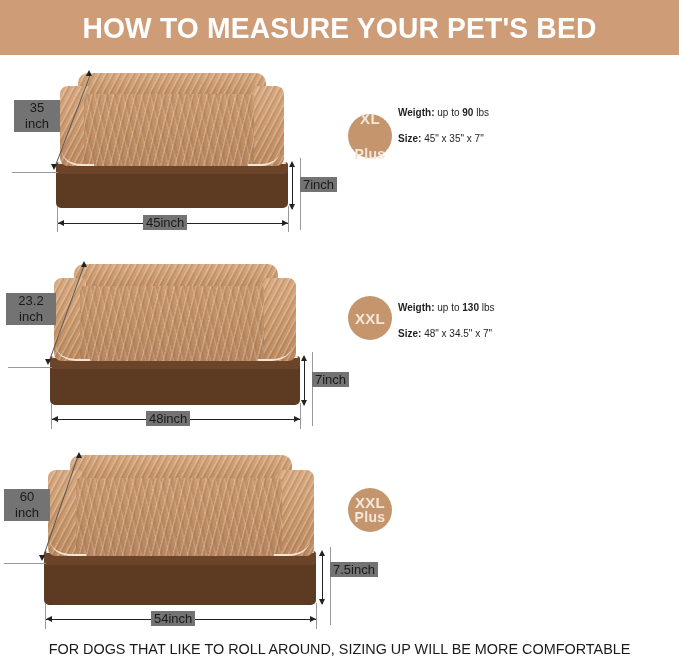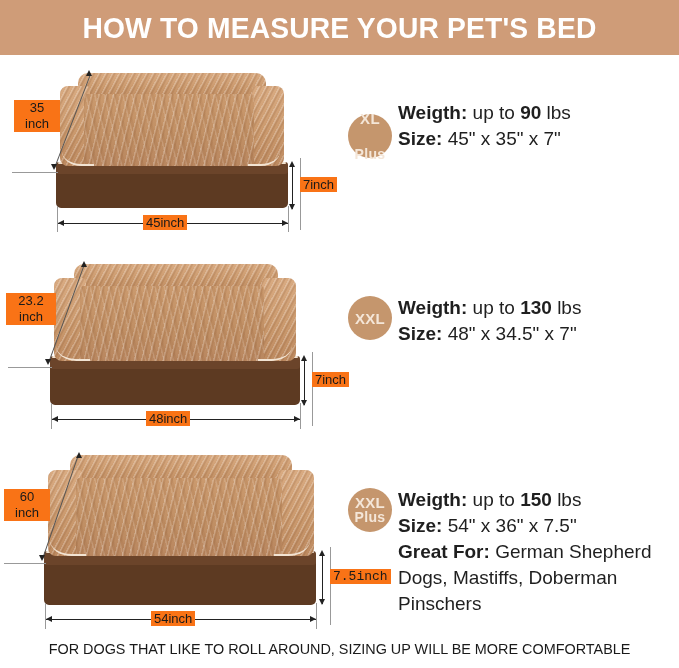--- a/index.html
+++ b/index.html
@@ -100,21 +100,21 @@
   .arrow{position:absolute;width:0;height:0;}
   .arrow-l{border-top:3.5px solid transparent;border-bottom:3.5px solid transparent;border-right:6px solid #222;}
   .arrow-r{border-top:3.5px solid transparent;border-bottom:3.5px solid transparent;border-left:6px solid #222;}
   .arrow-u{border-left:3.5px solid transparent;border-right:3.5px solid transparent;border-bottom:6px solid #222;}
   .arrow-d{border-left:3.5px solid transparent;border-right:3.5px solid transparent;border-top:6px solid #222;}
 
   .dim-label{
     position:absolute;
     font-size:13px;
     color:#1a1a1a;
-    background:#f97316;
+    background:#737373;
     white-space:nowrap;
     line-height:15px;
     padding:0 3px;
     font-family:"Liberation Sans","DejaVu Sans",sans-serif;
   }
   .dim-label.stack{text-align:center;line-height:16px;}
 
   
   .badge{
     position:absolute;
@@ -128,21 +128,21 @@
     line-height:15px;
     letter-spacing:.3px;
     text-align:center;
   }
   .badge .l2{font-size:14px;}
 
   
   .spec{position:absolute;left:398px;width:275px;}
   .spec p{
     margin:0;
-    font-size:19px;
+    font-size:10px;
     line-height:26px;
     color:#1f1f1f;
     white-space:nowrap;
   }
   .spec p.wrap{white-space:normal;}
   .spec b{font-weight:bold;}
 
   
   .footer{
     position:absolute;left:0;top:640px;width:679px;
@@ -294,46 +294,30 @@
     <div class="ext-line-h" style="left:4px;top:116px;width:42px;"></div>
     <div class="dim-label stack" style="left:4px;top:42px;width:40px;">
       <div>60</div>
       <div>inch</div>
     </div>
 
     <div class="dim-line-v" style="left:322px;top:105px;height:52px;"></div>
     <div class="arrow arrow-u" style="left:319px;top:103px;"></div>
     <div class="arrow arrow-d" style="left:319px;top:152px;"></div>
     <div class="ext-line" style="left:330px;top:100px;height:78px;"></div>
-    <div class="dim-label" style="left:330px;top:122px;font-family:Liberation Mono, monospace;">7.5inch</div>
+    <div class="dim-label" style="left:330px;top:115px;">7.5inch</div>
 
     <div class="ext-line" style="left:45px;top:156px;height:26px;"></div>
     <div class="ext-line" style="left:316px;top:156px;height:26px;"></div>
     <div class="dim-line-h" style="left:46px;top:172px;width:270px;"></div>
     <div class="arrow arrow-l" style="left:46px;top:169px;"></div>
     <div class="arrow arrow-r" style="left:310px;top:169px;"></div>
     <div class="dim-label" style="left:151px;top:164px;">54inch</div>
   </div>
 
   <div class="badge" style="left:348px;top:41px;">
     <span>XXL</span>
     <span class="l2">Plus</span>
   </div>
 
-  <div class="spec" style="top:40px;">
-    <p>
-      <b>Weigth:</b>
-      <span>up to</span>
-      <b>150</b>
-      <span>lbs</span>
-    </p>
-    <p>
-      <b>Size:</b>
-      <span>54" x 36" x 7.5"</span>
-    </p>
-    <p class="wrap">
-      <b>Great For:</b>
-      <span>German Shepherd Dogs, Mastiffs, Doberman Pinschers</span>
-    </p>
-  </div>
 </div>
 
 <div class="footer">FOR DOGS THAT LIKE TO ROLL AROUND, SIZING UP WILL BE MORE COMFORTABLE</div>
 
 </body></html>

